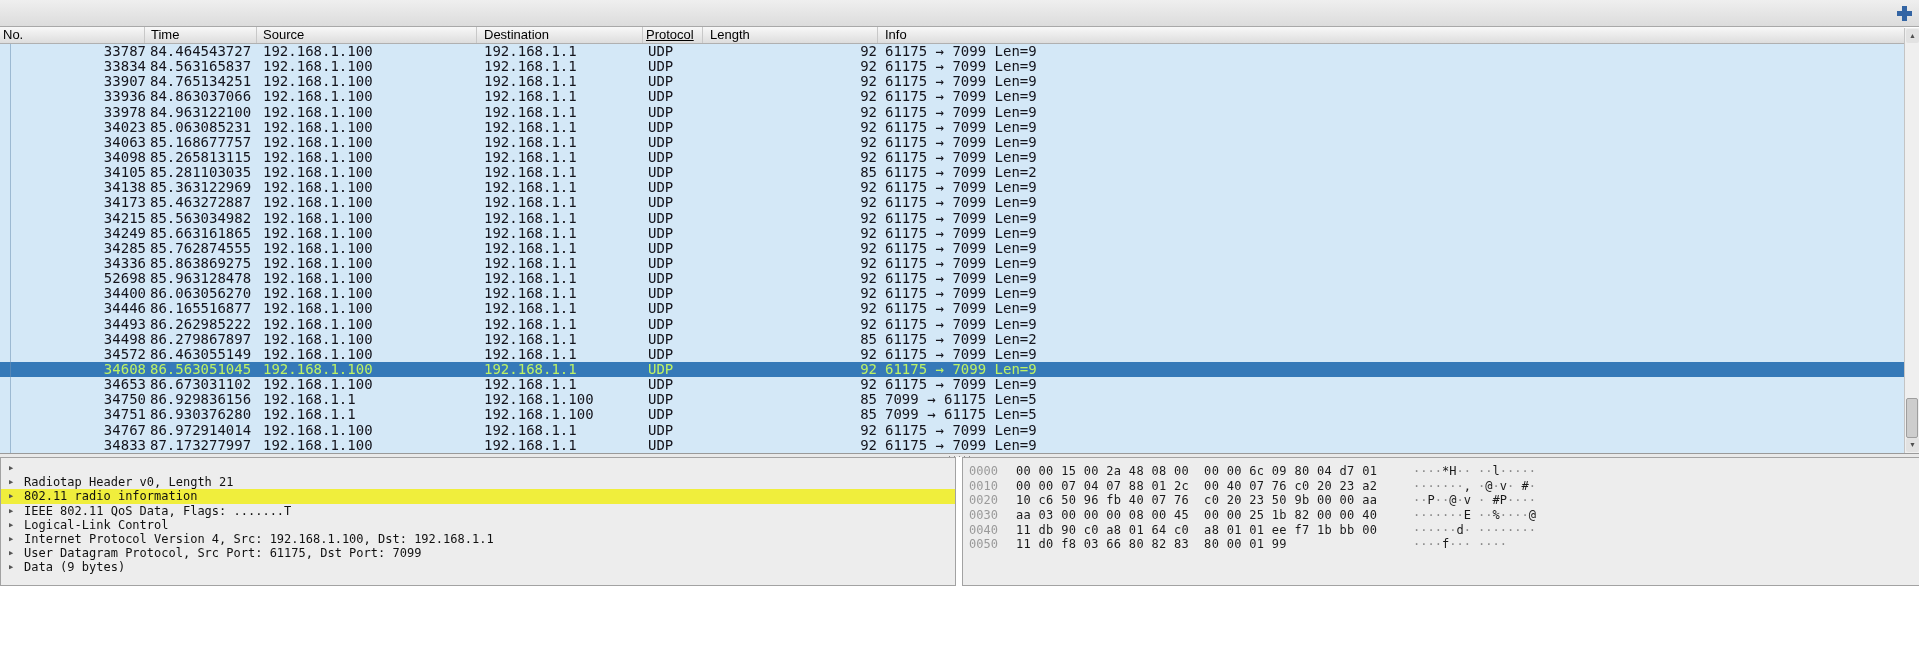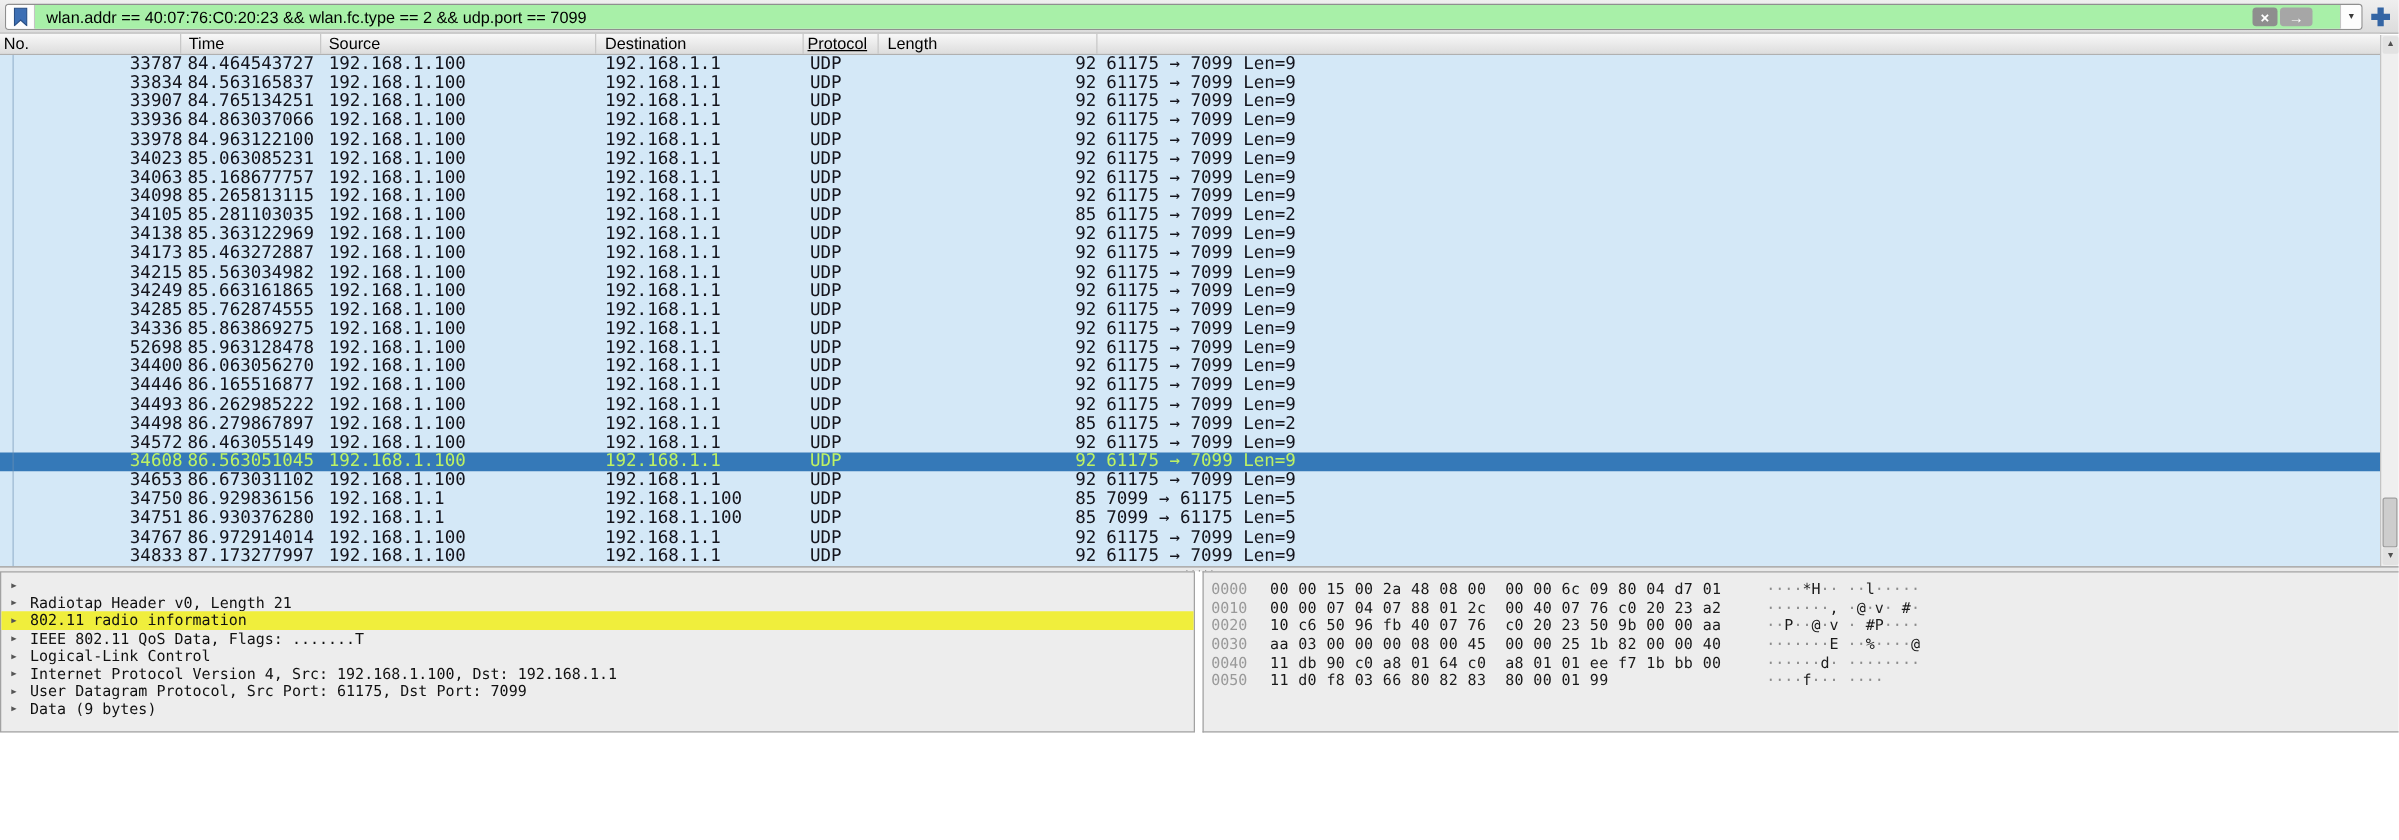--- a/index.html
+++ b/index.html
@@ -90,49 +90,31 @@
   .xhex   { position:absolute; left:53px;  letter-spacing:0.3px; }
   .xascii { position:absolute; left:450px; }
   .dim { color:#8a8a8a; }
 </style>
 </head>
 <body style="--filter-valid-bg: #a8f0a8; --row-bg: #d4e8f7; --selected-row-bg: #3579b8; --detail-highlight-bg: #f0ee3c;">
 
 <div class="app">
 
   <div class="filterbar">
-    <div class="filter-input">
-      <div class="bmbox">
-        <svg width="11" height="15" viewBox="0 0 11 15">
-          <path d="M0.5,0.5 h10 v14 l-5,-4.5 l-5,4.5 z" fill="#3d6fb4" stroke="#2a4f85" stroke-width="1"></path>
-        </svg>
-      </div>
-      <div class="ftext">
-        <span>wlan.addr == 40:07:76:C0:20:23 &amp;&amp; wlan.fc.type == 2 &amp;&amp; udp.port == 7099</span>
-        <div class="fbtn clear">
-          <span>×</span>
-        </div>
-        <div class="fbtn apply">
-          <span>→</span>
-        </div>
-      </div>
-      <div class="caretbox">
-        <span>▼</span>
-      </div>
-    </div>
     <div class="plusbtn"></div>
   </div>
 
   <div class="colheader">
     <div class="hcell h0">No.</div>
     <div class="hcell h1">Time</div>
     <div class="hcell h2">Source</div>
     <div class="hcell h3">Destination</div>
     <div class="hcell h4">Protocol</div>
     <div class="hcell h5">Length</div>
+    <div class="hcell h6">Info</div>
   </div>
 
   <div class="plist" id="plist">
     <div class="gutter"></div>
   <div class="prow"><span class="cno">33787</span><span class="ctime">84.464543727</span><span class="csrc">192.168.1.100</span><span class="cdst">192.168.1.1</span><span class="cproto">UDP</span><span class="clen">92</span><span class="cinfo">61175 → 7099 Len=9</span></div>
       <div class="prow"><span class="cno">33834</span><span class="ctime">84.563165837</span><span class="csrc">192.168.1.100</span><span class="cdst">192.168.1.1</span><span class="cproto">UDP</span><span class="clen">92</span><span class="cinfo">61175 → 7099 Len=9</span></div>
       <div class="prow"><span class="cno">33907</span><span class="ctime">84.765134251</span><span class="csrc">192.168.1.100</span><span class="cdst">192.168.1.1</span><span class="cproto">UDP</span><span class="clen">92</span><span class="cinfo">61175 → 7099 Len=9</span></div>
       <div class="prow"><span class="cno">33936</span><span class="ctime">84.863037066</span><span class="csrc">192.168.1.100</span><span class="cdst">192.168.1.1</span><span class="cproto">UDP</span><span class="clen">92</span><span class="cinfo">61175 → 7099 Len=9</span></div>
       <div class="prow"><span class="cno">33978</span><span class="ctime">84.963122100</span><span class="csrc">192.168.1.100</span><span class="cdst">192.168.1.1</span><span class="cproto">UDP</span><span class="clen">92</span><span class="cinfo">61175 → 7099 Len=9</span></div>
       <div class="prow"><span class="cno">34023</span><span class="ctime">85.063085231</span><span class="csrc">192.168.1.100</span><span class="cdst">192.168.1.1</span><span class="cproto">UDP</span><span class="clen">92</span><span class="cinfo">61175 → 7099 Len=9</span></div>

